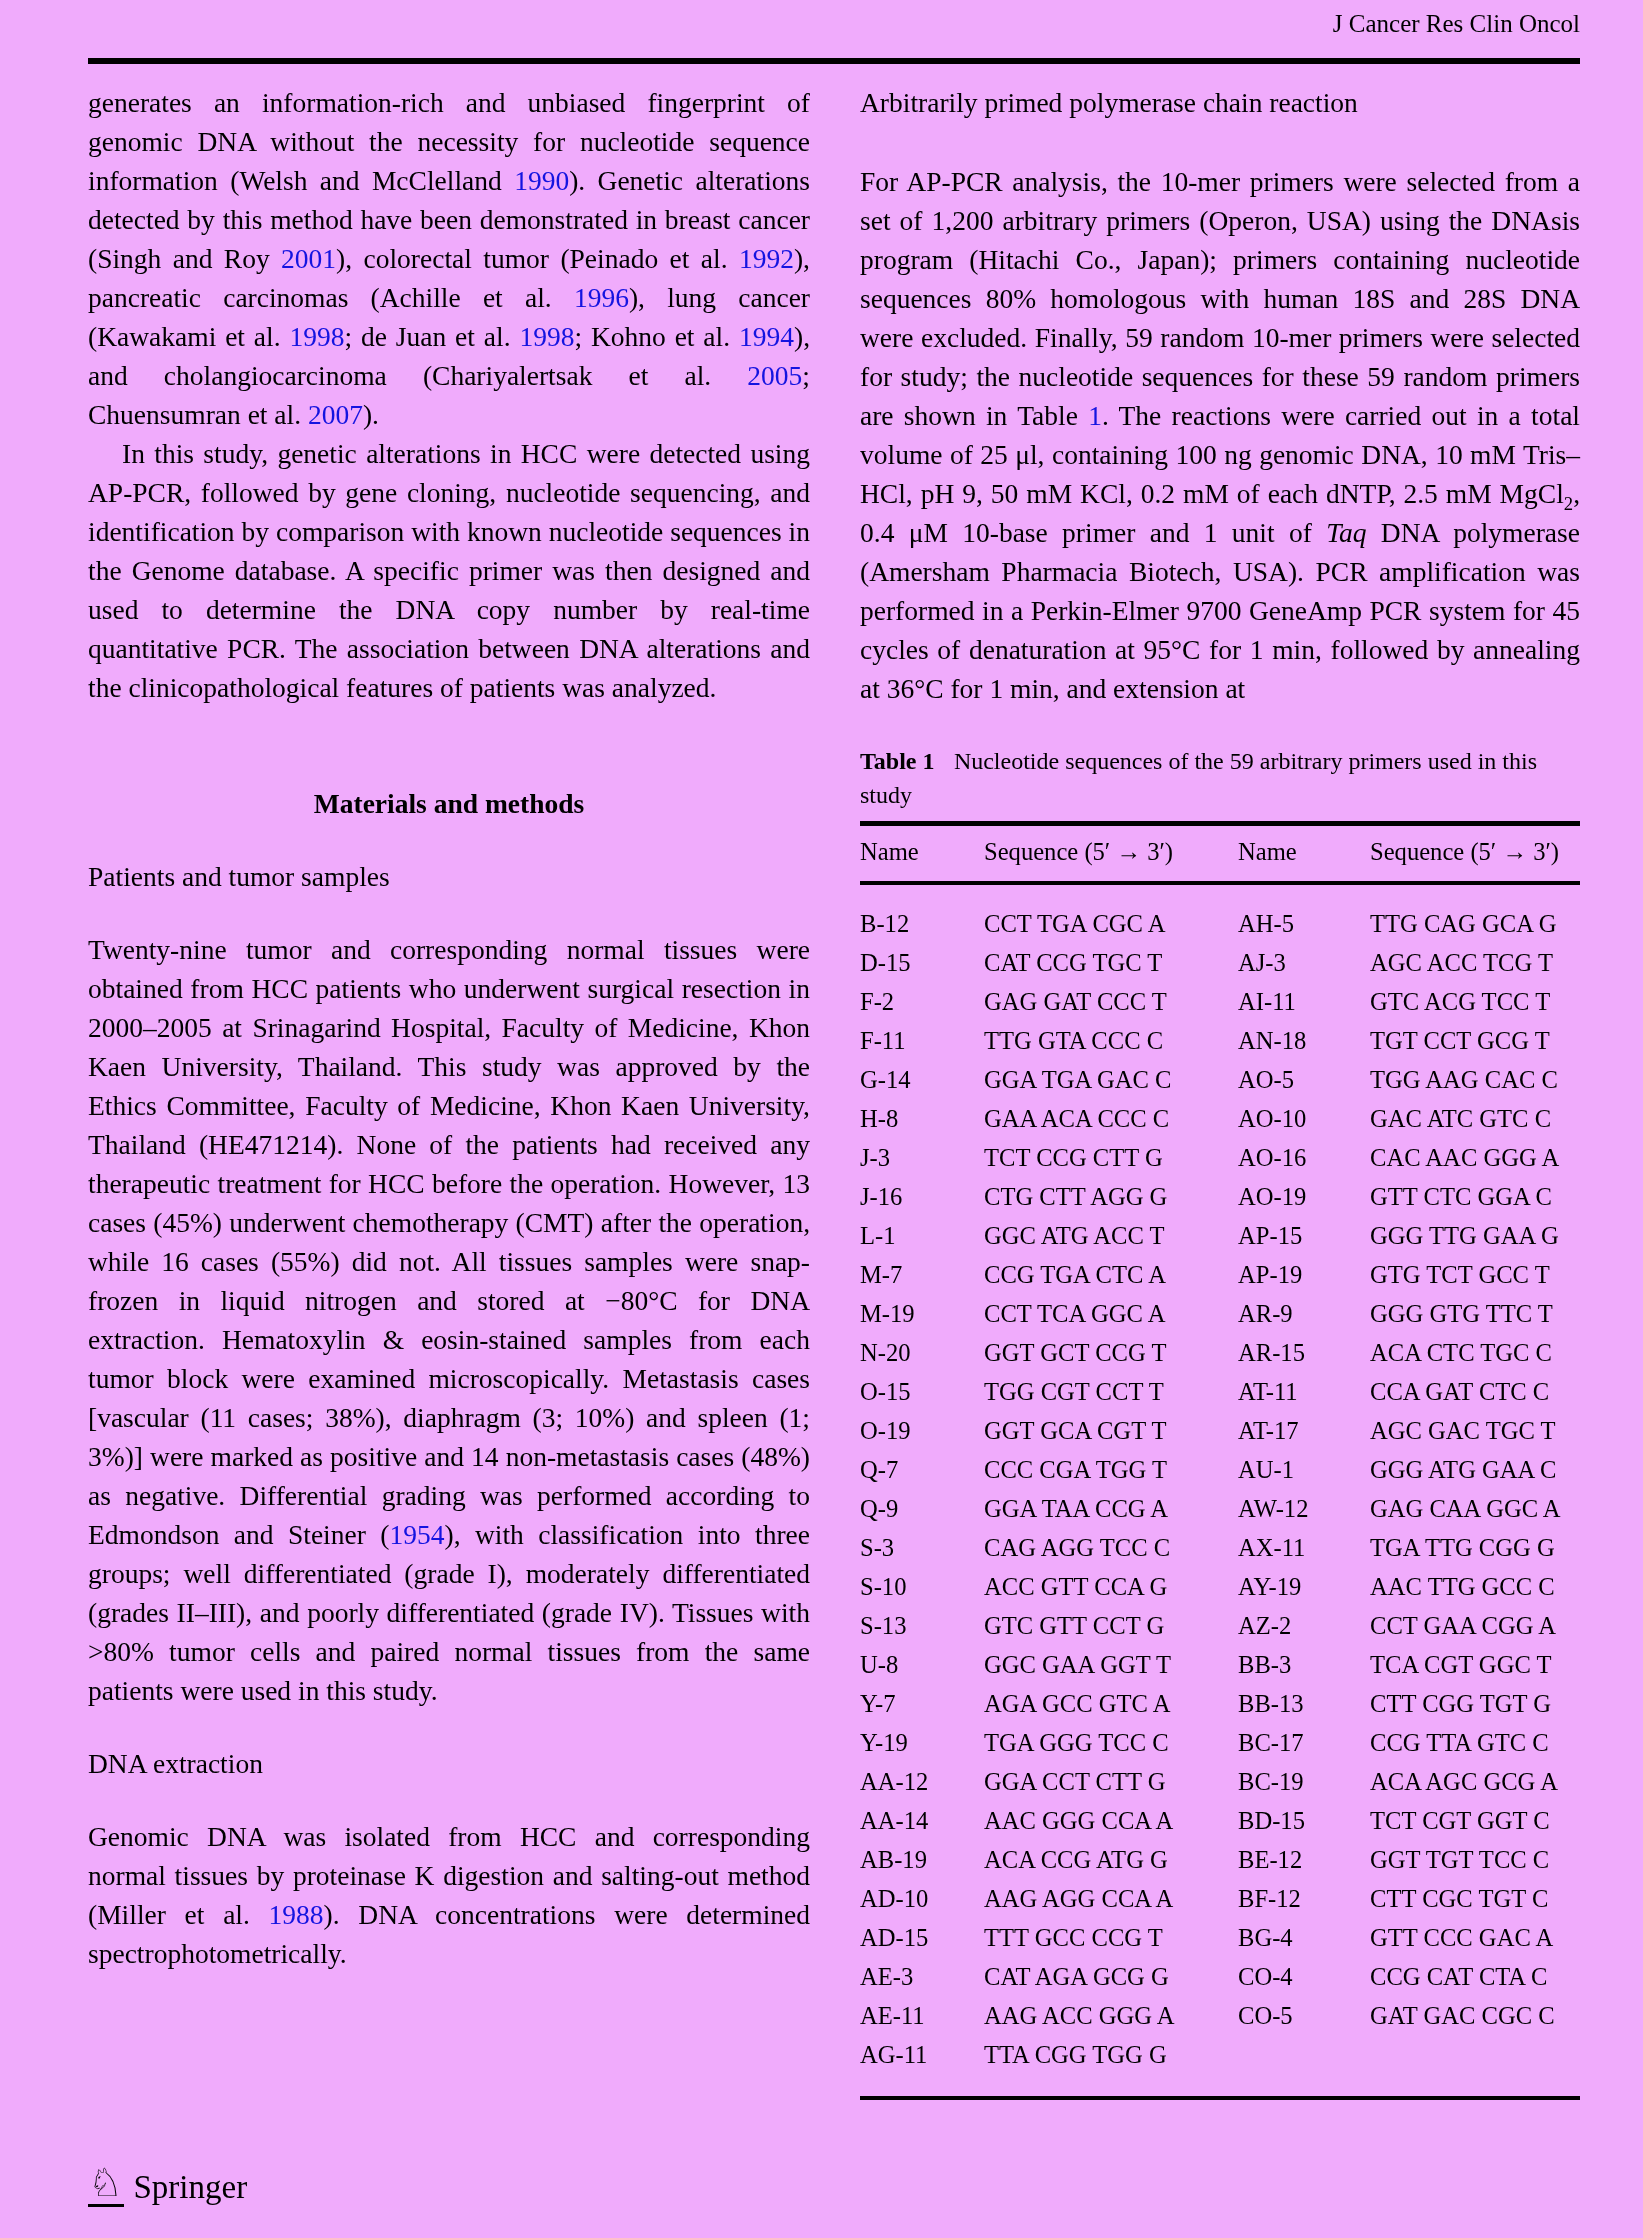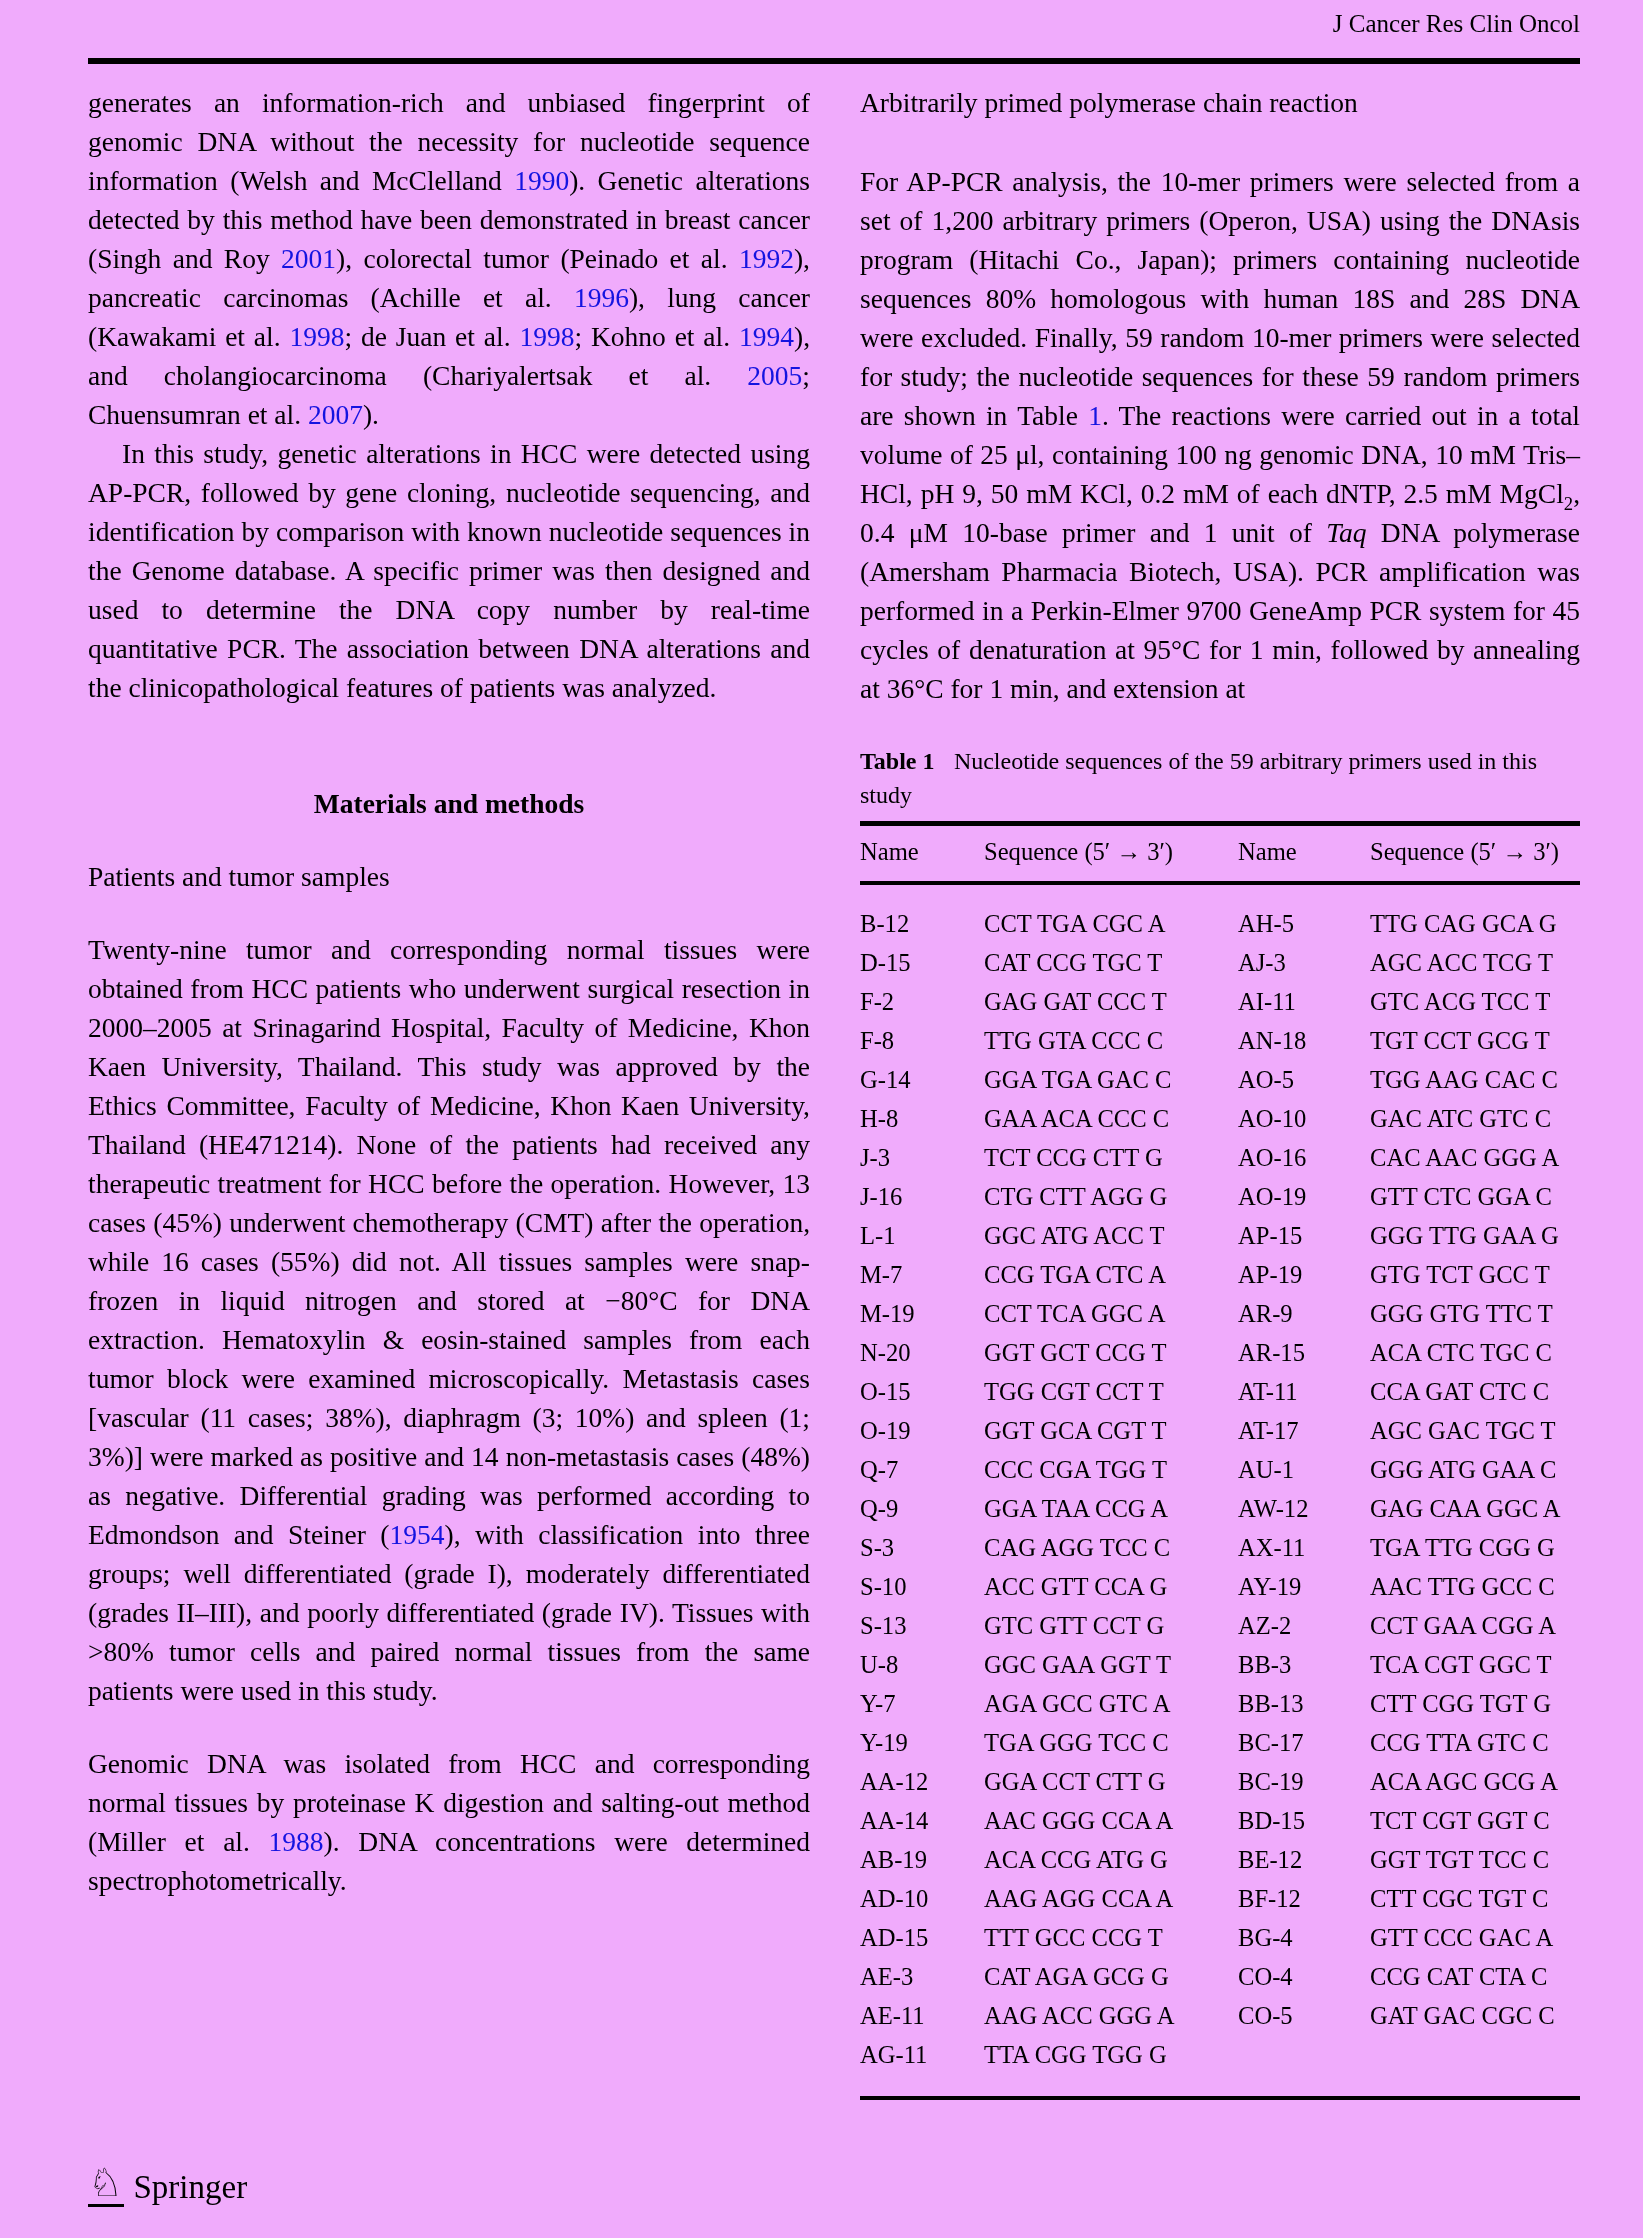--- a/index.html
+++ b/index.html
@@ -77,20 +77,21 @@
 
   <div class="journal-name">J Cancer Res Clin Oncol</div>
   <div class="header-rule"></div>
 
   <div class="col col-left">
     <p class="body-par"><span>generates an information-rich and unbiased fingerprint of genomic DNA without the necessity for nucleotide sequence information (Welsh and McClelland </span><span class="seg-link">1990</span><span>). Genetic alterations detected by this method have been demonstrated in breast cancer (Singh and Roy </span><span class="seg-link">2001</span><span>), colorectal tumor (Peinado et al. </span><span class="seg-link">1992</span><span>), pancreatic carcinomas (Achille et al. </span><span class="seg-link">1996</span><span>), lung cancer (Kawakami et al. </span><span class="seg-link">1998</span><span>; de Juan et al. </span><span class="seg-link">1998</span><span>; Kohno et al. </span><span class="seg-link">1994</span><span>), and cholangiocarcinoma (Chariyalertsak et al. </span><span class="seg-link">2005</span><span>; Chuensumran et al. </span><span class="seg-link">2007</span><span>).</span></p>
     <p class="body-par indent"><span>In this study, genetic alterations in HCC were detected using AP-PCR, followed by gene cloning, nucleotide sequencing, and identification by comparison with known nucleotide sequences in the Genome database. A specific primer was then designed and used to determine the DNA copy number by real-time quantitative PCR. The association between DNA alterations and the clinicopathological features of patients was analyzed.</span></p>
     <h2 class="h-materials">Materials and methods</h2>
     <h3 class="subhead">Patients and tumor samples</h3>
     <p class="body-par par-after-sub"><span>Twenty-nine tumor and corresponding normal tissues were obtained from HCC patients who underwent surgical resection in 2000–2005 at Srinagarind Hospital, Faculty of Medicine, Khon Kaen University, Thailand. This study was approved by the Ethics Committee, Faculty of Medicine, Khon Kaen University, Thailand (HE471214). None of the patients had received any therapeutic treatment for HCC before the operation. However, 13 cases (45%) underwent chemotherapy (CMT) after the operation, while 16 cases (55%) did not. All tissues samples were snap-frozen in liquid nitrogen and stored at −80°C for DNA extraction. Hematoxylin &amp; eosin-stained samples from each tumor block were examined microscopically. Metastasis cases [vascular (11 cases; 38%), diaphragm (3; 10%) and spleen (1; 3%)] were marked as positive and 14 non-metastasis cases (48%) as negative. Differential grading was performed according to Edmondson and Steiner (</span><span class="seg-link">1954</span><span>), with classification into three groups; well differentiated (grade I), moderately differentiated (grades II–III), and poorly differentiated (grade IV). Tissues with &gt;80% tumor cells and paired normal tissues from the same patients were used in this study.</span></p>
+    <h3 class="subhead">DNA extraction</h3>
     <p class="body-par par-after-sub"><span>Genomic DNA was isolated from HCC and corresponding normal tissues by proteinase K digestion and salting-out method (Miller et al. </span><span class="seg-link">1988</span><span>). DNA concentrations were determined spectrophotometrically.</span></p>
   </div>
 
   <div class="col col-right">
     <h3 class="h-right">Arbitrarily primed polymerase chain reaction</h3>
     <p class="body-par right-par"><span>For AP-PCR analysis, the 10-mer primers were selected from a set of 1,200 arbitrary primers (Operon, USA) using the DNAsis program (Hitachi Co., Japan); primers containing nucleotide sequences 80% homologous with human 18S and 28S DNA were excluded. Finally, 59 random 10-mer primers were selected for study; the nucleotide sequences for these 59 random primers are shown in Table </span><span class="seg-link">1</span><span>. The reactions were carried out in a total volume of 25 μl, containing 100 ng genomic DNA, 10 mM Tris–HCl, pH 9, 50 mM KCl, 0.2 mM of each dNTP, 2.5 mM MgCl</span><span class="seg-sub">2</span><span>, 0.4 μM 10-base primer and 1 unit of </span><span class="seg-i">Taq</span><span> DNA polymerase (Amersham Pharmacia Biotech, USA). PCR amplification was performed in a Perkin-Elmer 9700 GeneAmp PCR system for 45 cycles of denaturation at 95°C for 1 min, followed by annealing at 36°C for 1 min, and extension at</span></p>
 
     <div class="table-caption">
       <span class="cap-label">Table 1</span><span>Nucleotide sequences of the 59 arbitrary primers used in this study</span>
     </div>
@@ -123,21 +124,21 @@
             <td>AJ-3</td>
             <td>AGC ACC TCG T</td>
           </tr>
           <tr>
             <td>F-2</td>
             <td>GAG GAT CCC T</td>
             <td>AI-11</td>
             <td>GTC ACG TCC T</td>
           </tr>
           <tr>
-            <td>F-8</td>
+            <td>F-11</td>
             <td>TTG GTA CCC C</td>
             <td>AN-18</td>
             <td>TGT CCT GCG T</td>
           </tr>
           <tr>
             <td>G-14</td>
             <td>GGA TGA GAC C</td>
             <td>AO-5</td>
             <td>TGG AAG CAC C</td>
           </tr>

